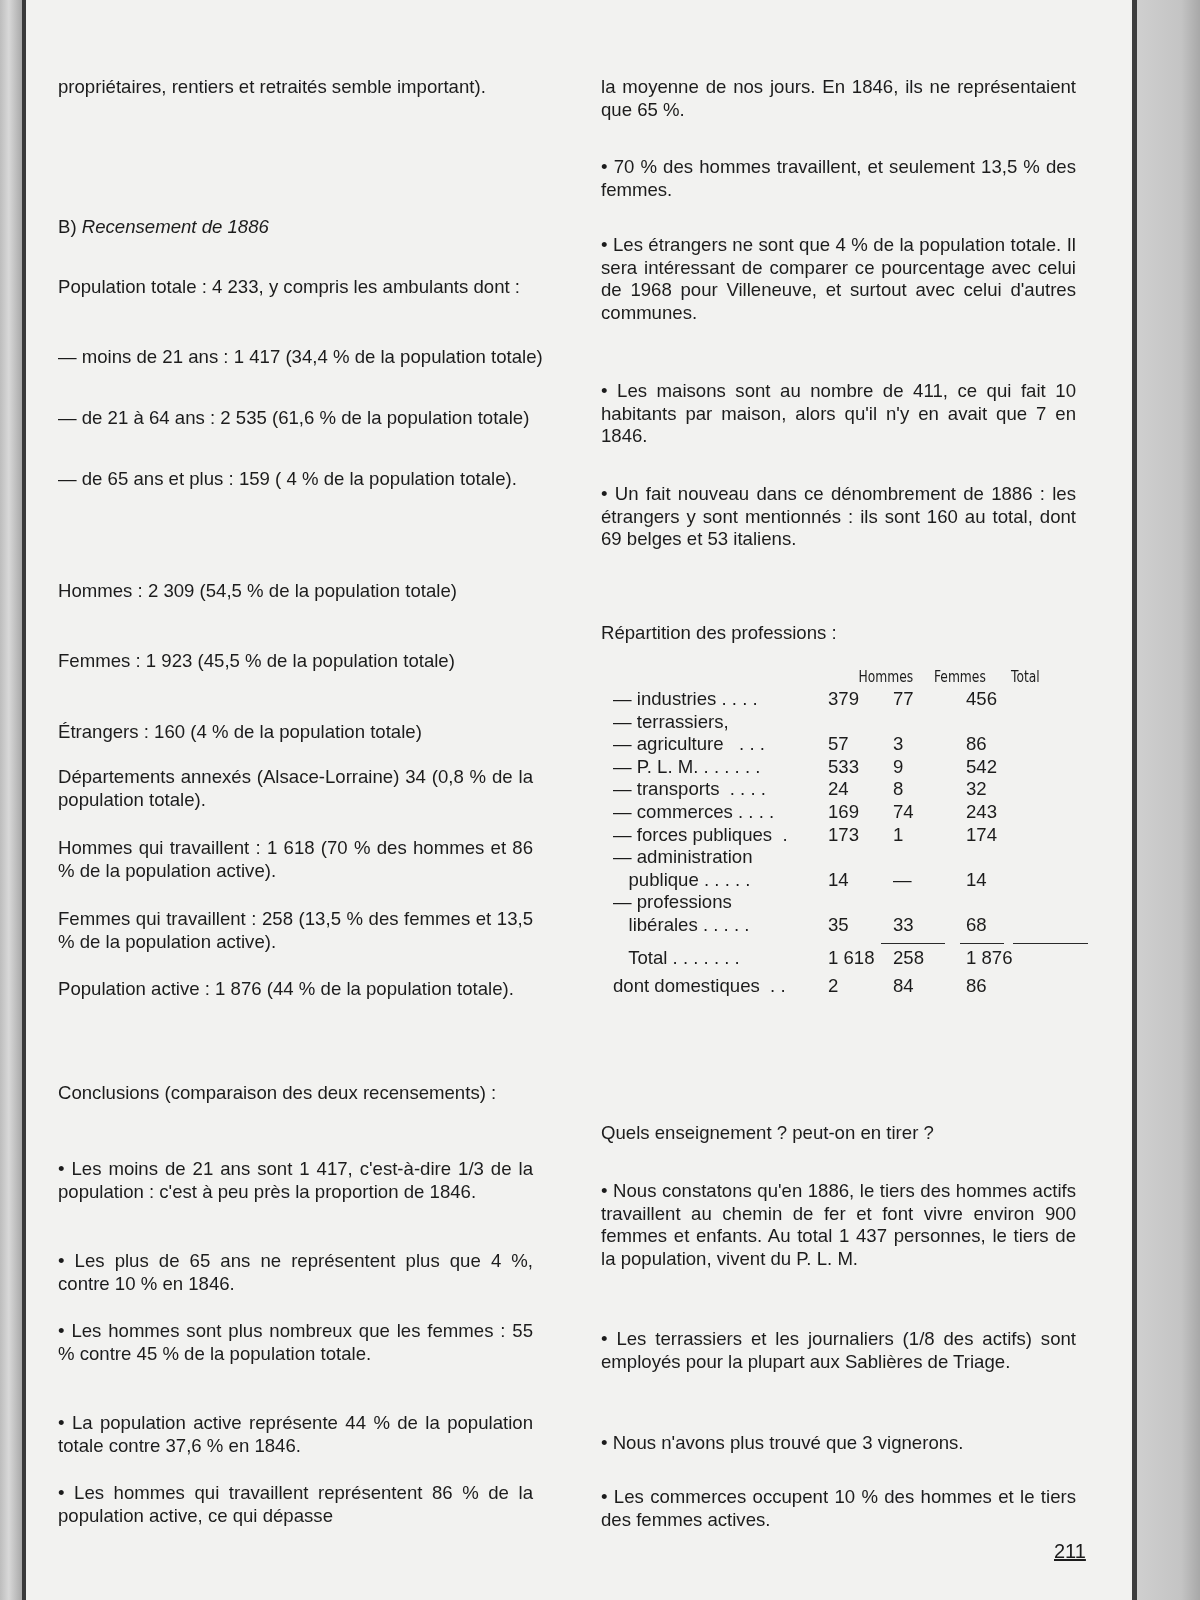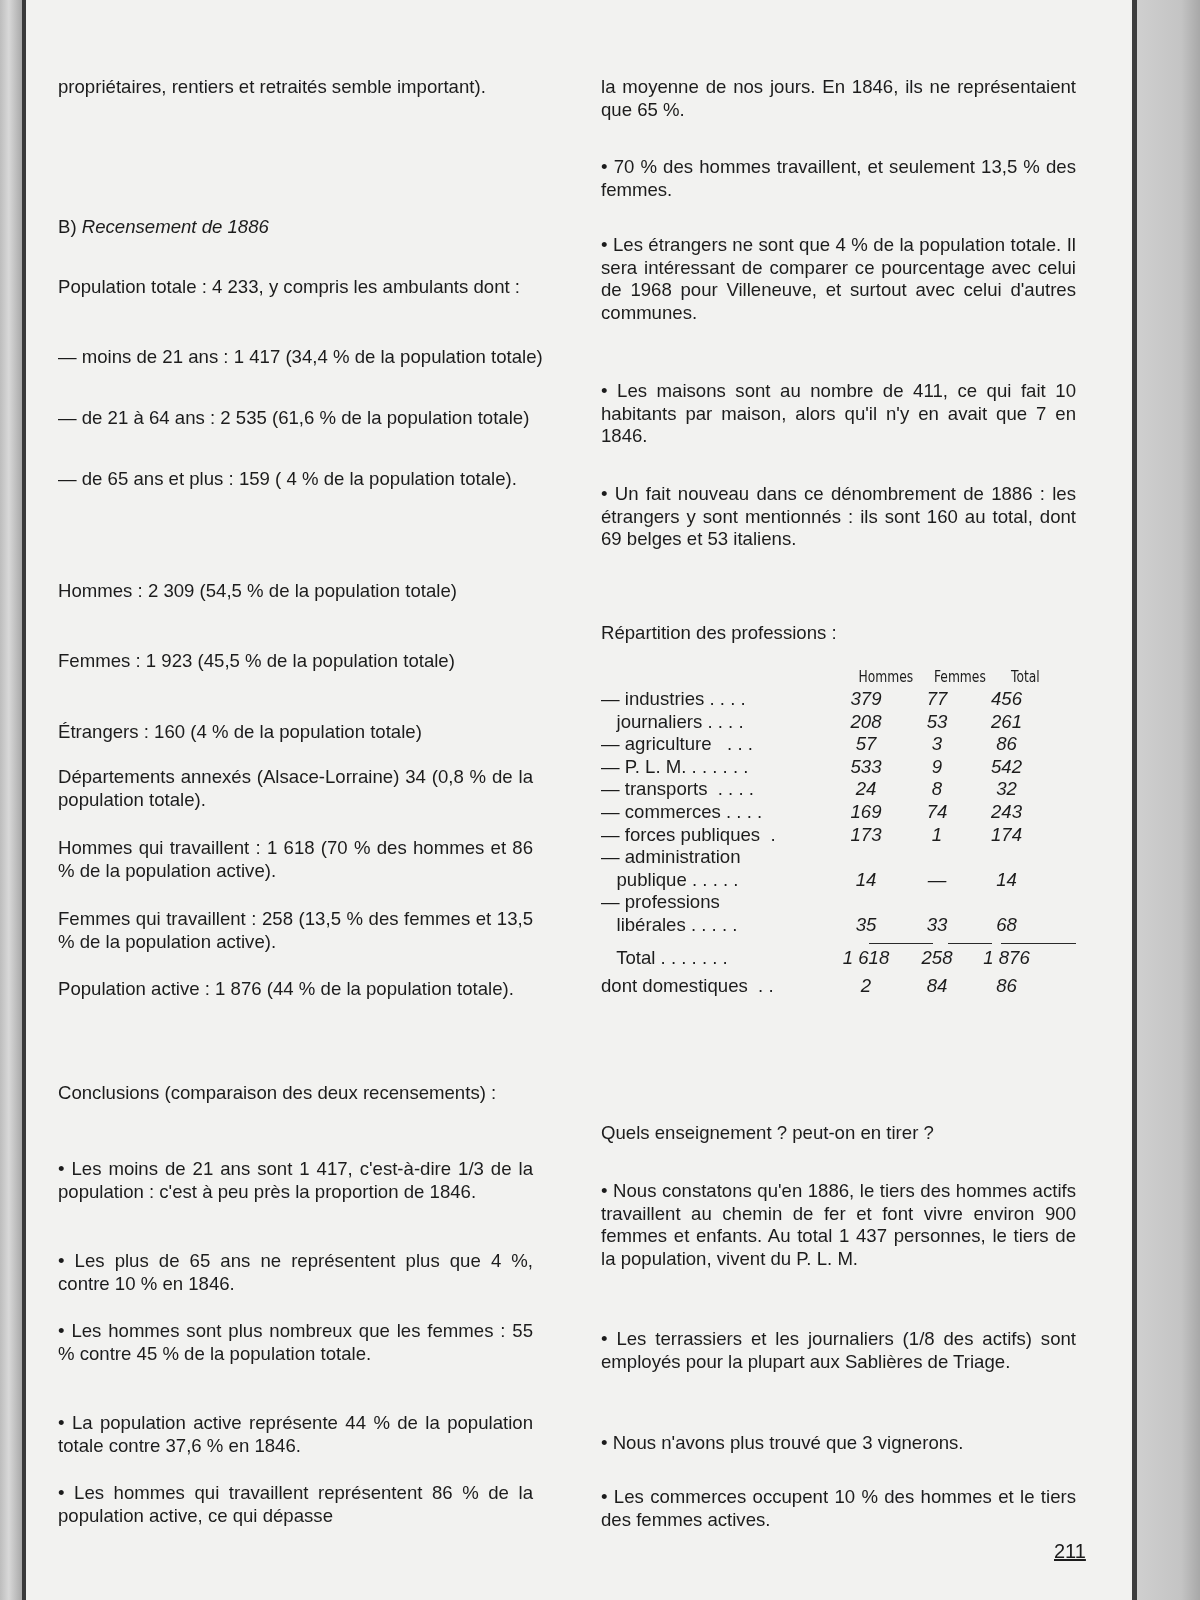--- a/index.html
+++ b/index.html
@@ -35,23 +35,23 @@
     .col-right { left: 575px; }
     .p { margin: 0; text-align: justify; }
     .abs { position: absolute; left: 0; width: 475px; }
     .indent-dash { padding-left: 26px; text-indent: -26px; }
     .italic { font-style: italic; }
     .bullet::before { content: "\2022\00a0"; }
     
     .prof-table { position: absolute; left: 0; top: 666px; width: 480px; }
     .th-row { position: relative; height: 22px; font-size: 15px; font-family: "DejaVu Sans", sans-serif; transform: scaleX(0.82); transform-origin: left; }
     .th { position: absolute; top: 0; }
-    .row { position: relative; height: 22.6px; }
+    .row { position: relative; height: 22.6px; margin-left: 12px; }
     .cell-label { position: absolute; left: 0; top: 0; white-space: pre; }
-    .num { position: absolute; top: 0; text-align: center; font-style: italic; }
+    .num { position: absolute; top: 0; text-align: left; }
     .n-h { left: 215px; width: 100px; }
     .n-f { left: 280px; width: 112px; }
     .n-t { left: 353px; width: 105px; }
     .rule { position: absolute; top: 0; height: 1.5px; background: #2a2a2a; }
     .page-number { position: absolute; left: 1028px; top: 1540px; font-size: 20px; text-decoration: underline; }
   </style>
 </head>
 <body>
 
 <div class="edge-left"></div>
@@ -105,24 +105,21 @@
         <span class="th" style="left:500px">Total</span>
       </div>
 
       <div class="row">
         <span class="cell-label">— industries . . . .</span>
         <span class="num n-h">379</span>
         <span class="num n-f">77</span>
         <span class="num n-t">456</span>
       </div>
       <div class="row">
-        <span class="cell-label">   journaliers . . . .</span>
-        <span class="num n-h">208</span>
-        <span class="num n-f">53</span>
-        <span class="num n-t">261</span>
+        <span class="cell-label">— terrassiers,</span>
       </div>
       <div class="row">
         <span class="cell-label">— agriculture   . . .</span>
         <span class="num n-h">57</span>
         <span class="num n-f">3</span>
         <span class="num n-t">86</span>
       </div>
       <div class="row">
         <span class="cell-label">— P. L. M. . . . . . .</span>
         <span class="num n-h">533</span>

